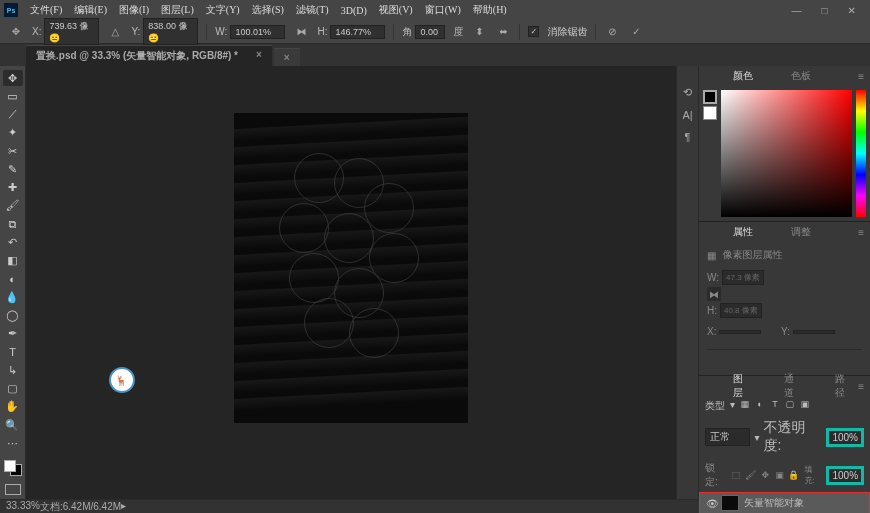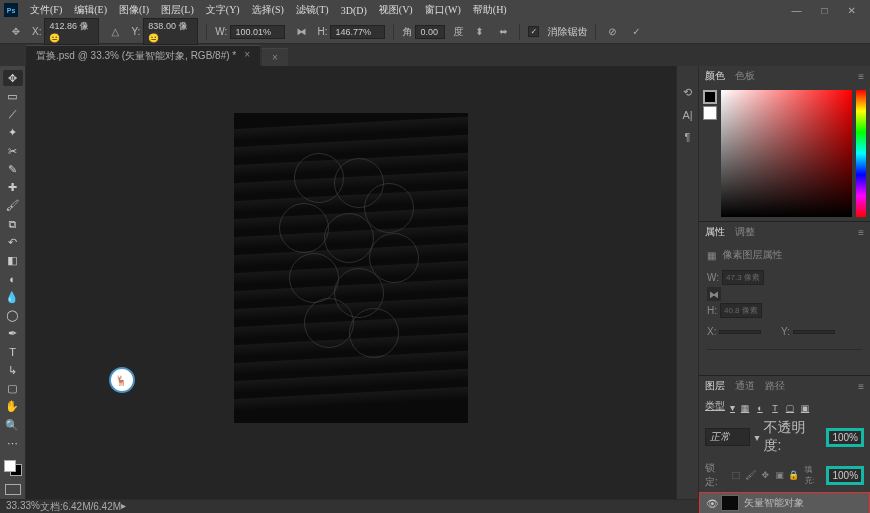--- a/index.html
+++ b/index.html
@@ -14,21 +14,21 @@
 
 .options-bar { height: 24px; background: #454545; display: flex; align-items: center; padding: 0 8px; gap: 8px; border-bottom: 1px solid #2a2a2a; }
 .opt-field { display: flex; align-items: center; gap: 3px; color: #bbb; font-size: 9px; }
 .opt-input { background: #303030; border: 1px solid #222; padding: 1px 4px; color: #ccc; width: 55px; font-size: 9px; }
 .opt-sep { width: 1px; height: 16px; background: #333; }
 .opt-icon { width: 16px; height: 16px; display: flex; align-items: center; justify-content: center; color: #aaa; }
 .opt-check { width: 11px; height: 11px; background: #303030; border: 1px solid #222; display: inline-flex; align-items: center; justify-content: center; font-size: 8px; }
 
 
 .doc-tabs { height: 22px; background: #323232; display: flex; align-items: flex-end; padding-left: 26px; }
-.doc-tab { background: #3a3a3a; padding: 3px 10px; margin-right: 2px; font-size: 9px; color: #aaa; border-top: 1px solid #444; display: flex; gap: 8px; }
+.doc-tab { background: #3a3a3a; padding: 3px 10px; margin-right: 2px; font-size: 9px; color: #aaa; border-top: 1px solid #444; display: flex; gap: 18px; font-weight: bold; }
 .doc-tab.active { background: #252525; }
 .tab-close { color: #888; }
 
 
 .main-area { display: flex; position: absolute; top: 66px; bottom: 14px; left: 0; right: 0; }
 
 
 .toolbar { width: 26px; background: #454545; display: flex; flex-direction: column; align-items: center; padding: 4px 0; gap: 2px; border-right: 1px solid #2a2a2a; }
 .tool { width: 20px; height: 18px; display: flex; align-items: center; justify-content: center; color: #ccc; font-size: 11px; border-radius: 2px; position: relative; }
 .tool.active { background: #2c2c2c; }
@@ -45,21 +45,21 @@
 .watermark { position: absolute; left: 83px; top: 301px; width: 26px; height: 26px; background: #fff; border-radius: 50%; border: 2px solid #4a90c2; display: flex; align-items: center; justify-content: center; font-size: 10px; }
 
 
 .right-dock { display: flex; }
 .collapsed-strip { width: 22px; background: #383838; display: flex; flex-direction: column; align-items: center; gap: 10px; padding-top: 20px; border-left: 1px solid #2a2a2a; }
 .mini-icon { color: #aaa; font-size: 11px; }
 
 .panels { width: 172px; background: #383838; display: flex; flex-direction: column; border-left: 1px solid #2a2a2a; }
 .panel { border-bottom: 1px solid #222; }
 .panel-tabs { height: 20px; display: flex; align-items: center; padding: 0 6px; gap: 10px; font-size: 9px; }
-.ptab { color: #888; }
+.ptab { color: #888; margin-left: 28px; }
 .ptab.active { color: #ddd; }
 .panel-menu { margin-left: auto; color: #888; }
 
 
 .color-body { height: 135px; display: flex; gap: 4px; padding: 4px; }
 .color-swatches { display: flex; flex-direction: column; gap: 2px; }
 .csw { width: 14px; height: 14px; border: 1px solid #888; }
 .csw.fg { background: #000; border: 2px solid #aaa; }
 .csw.bg { background: #fff; }
 .color-field { flex: 1; background: linear-gradient(to bottom, rgba(255,255,255,0) 0%, rgba(0,0,0,1) 100%), linear-gradient(to right, #fff 0%, #ff0000 100%); position: relative; }
@@ -68,23 +68,23 @@
 
 .props-body { padding: 6px 8px; font-size: 9px; color: #888; }
 .prop-header { display: flex; align-items: center; gap: 6px; margin-bottom: 6px; }
 .prop-field { display: inline-flex; gap: 3px; align-items: center; margin: 2px 0; }
 .prop-in { background: #2b2b2b; border: 1px solid #222; width: 42px; padding: 1px 3px; color: #666; font-size: 8px; }
 .link-ic { width: 14px; height: 14px; background: #2b2b2b; display: flex; align-items: center; justify-content: center; }
 .prop-bottom { height: 20px; border-top: 1px solid #2a2a2a; margin-top: 10px;}
 
 
 .layers-body { font-size: 9px; color: #bbb; flex: 1; }
-.layer-opts { display: flex; align-items: flex-end; gap: 5px; padding: 3px 6px; font-size: 9px; text-decoration: underline; }
+.layer-opts { display: flex; align-items: flex-start; gap: 5px; padding: 3px 6px; font-size: 9px; }
 .layer-opts2 { display: flex; align-items: center; gap: 4px; padding: 3px 6px; }
-.blend { background: #2b2b2b; border: 1px solid #222; padding: 1px 4px; width: 46px; color: #ccc; font-style: italic; }
+.blend { background: #2b2b2b; border: 1px solid #222; padding: 1px 4px; width: 46px; color: #ccc; }
 .opac { background: #2b2b2b; border: 3px solid #14b8a6; width: 38px; padding: 1px 3px; color: #ccc; }
 .lock-row { display: flex; padding: 3px 6px; gap: 5px; color: #888; align-items: center; }
 .lock-ic { width: 10px; height: 10px; display:flex; align-items:center; justify-content:center; font-size:9px;}
 .layer-list { }
 .layer-row { display: flex; align-items: center; padding: 2px 6px; gap: 5px; min-height: 18px; }
 .layer-row.selected { background: #5a5a5a; border: 1px solid #e03030; }
 .vis { width: 10px; color: #ccc; }
 .thumb { width: 18px; height: 16px; background: #222; border: 1px solid #666; }
 .thumb.dark { background: #0a0a0a; }
 .arrow { width: 8px; color: #aaa; }
@@ -113,21 +113,21 @@
     <span>—</span>
     <span>□</span>
     <span>✕</span>
   </div>
 </div>
 
 <div class="options-bar">
   <div class="opt-icon">✥</div>
   <div class="opt-field">
       <span>X:</span>
-      <span class="opt-input">412.86 像😐</span>
+      <span class="opt-input">739.63 像😐</span>
     </div>
   <div class="opt-icon">△</div>
   <div class="opt-field">
       <span>Y:</span>
       <span class="opt-input">838.00 像😐</span>
     </div>
   <div class="opt-sep"></div>
   <div class="opt-field">
       <span>W:</span>
       <span class="opt-input">100.01%</span>

